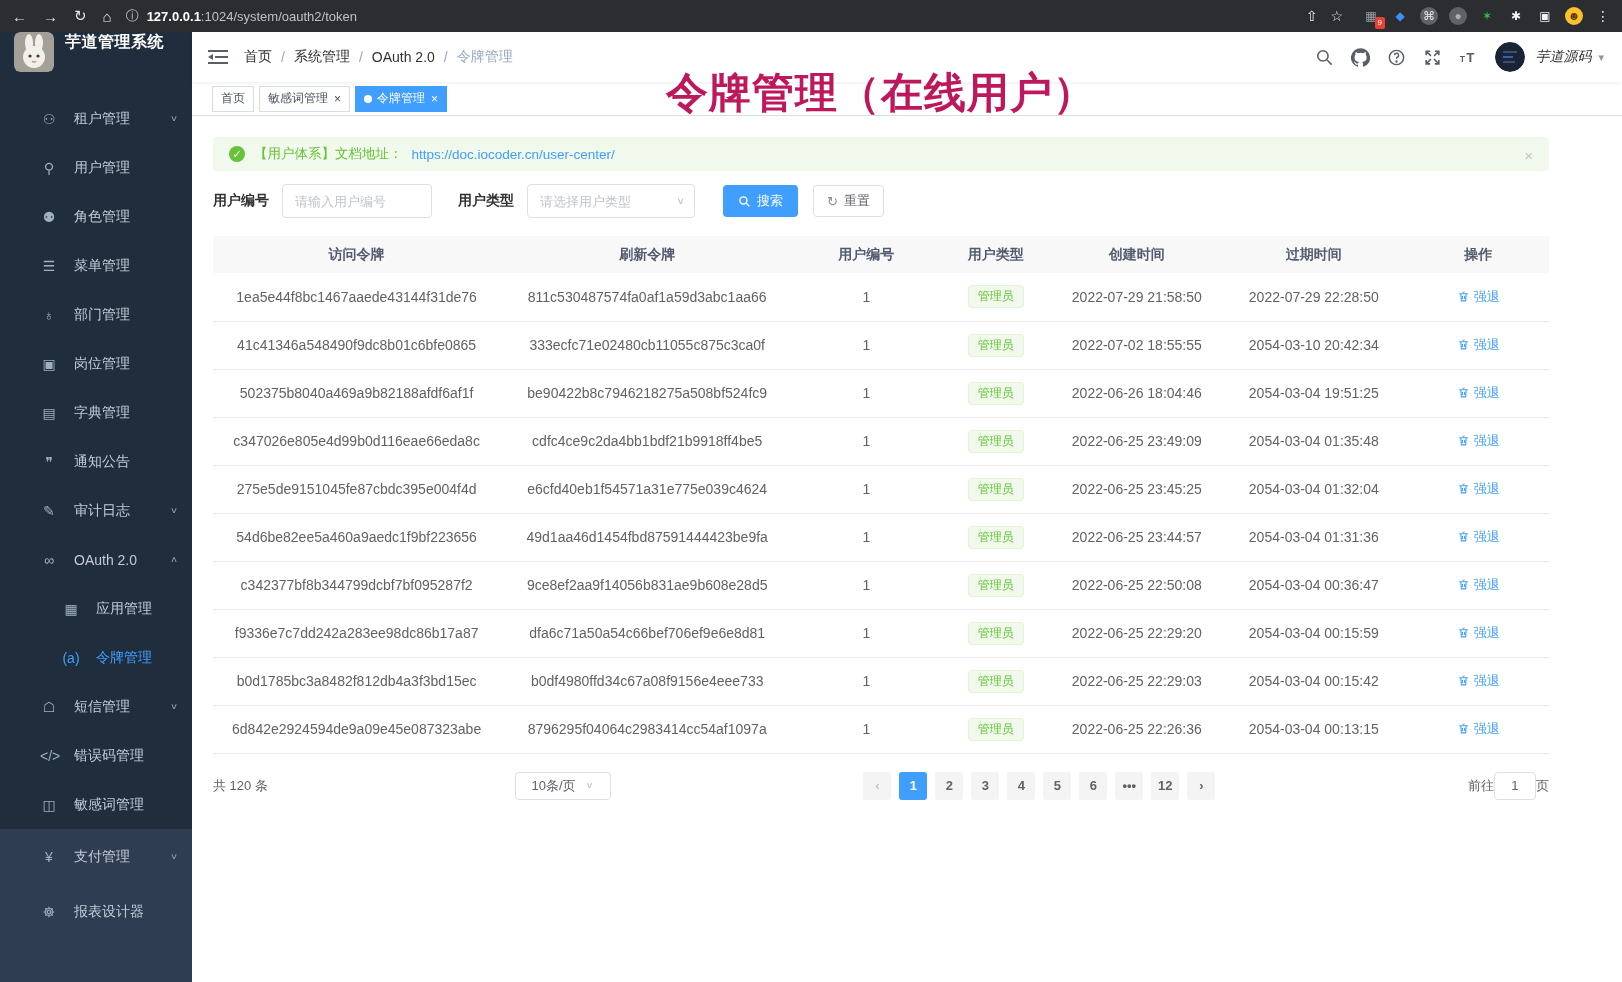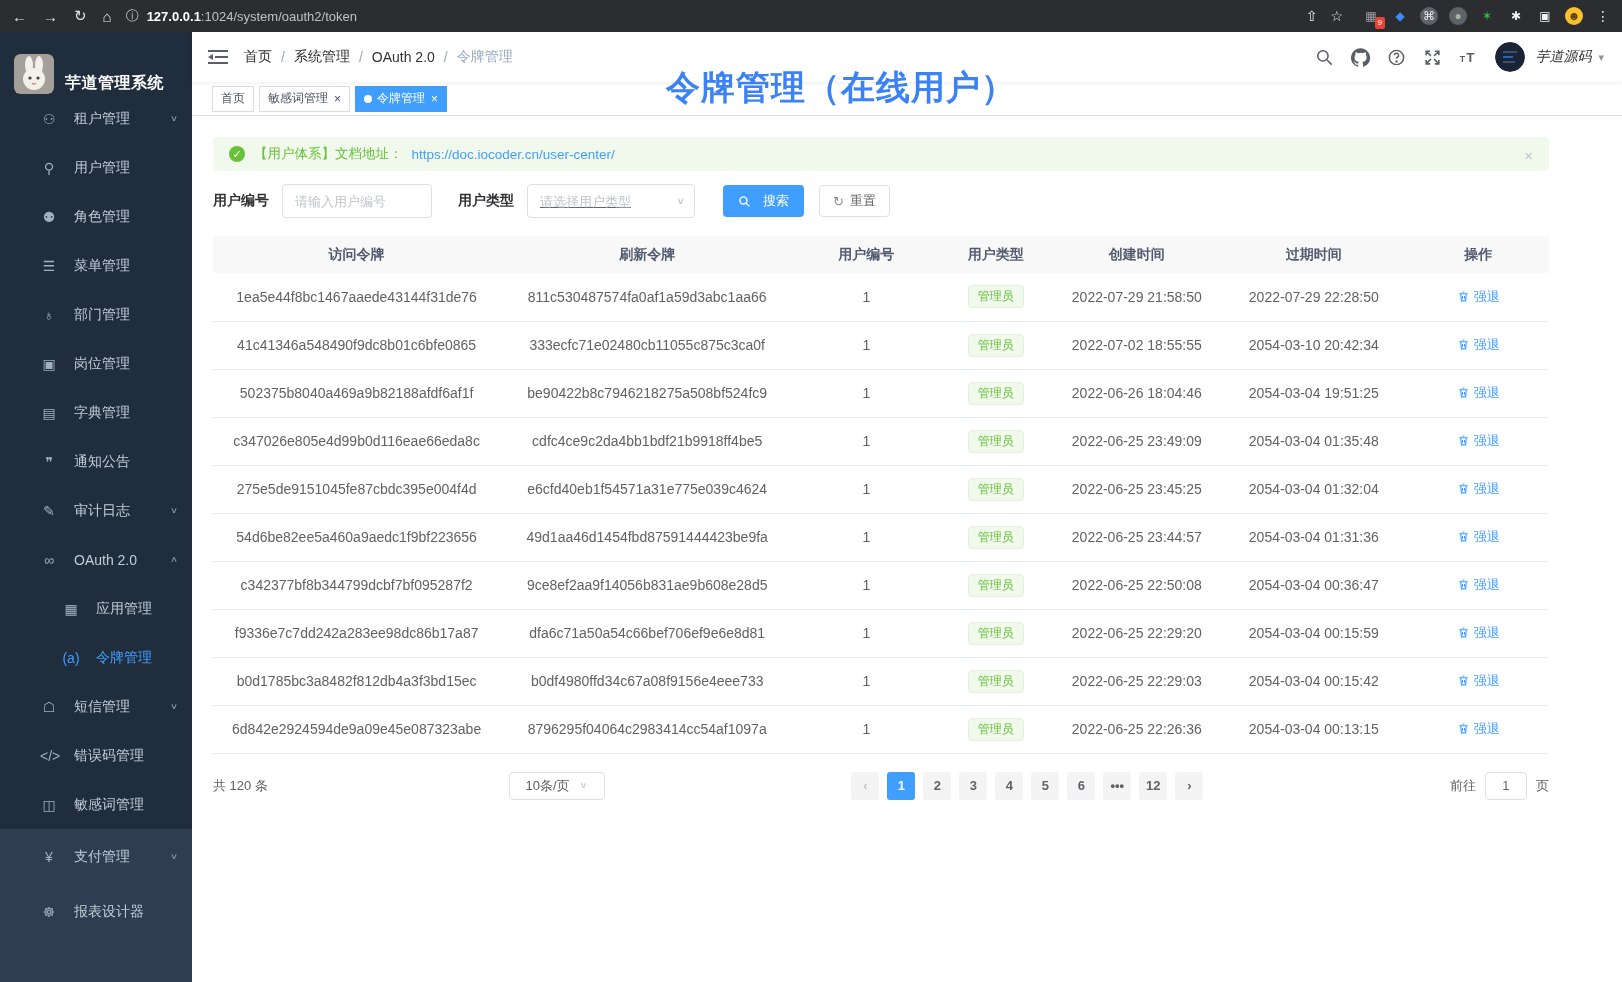--- a/index.html
+++ b/index.html
@@ -18,21 +18,21 @@
   .ext { position:relative; cursor:pointer; display:inline-flex; }
   .ext-glyph { display:inline-flex; width:18px; height:18px; align-items:center; justify-content:center; font-size:12px; border-radius:50%; }
   .ext-badge { position:absolute; bottom:-4px; right:-5px; background:#e94235; color:#fff; font-size:8px; line-height:1; padding:2px 3px; border-radius:2px; }
   .ext-badge:empty { display:none; }
 
   
   .app { display:flex; height:950px; }
 
   
   .sidebar { width:192px; background:#1f2d3d; display:flex; flex-direction:column; color:#c3cbd6; flex:0 0 192px; }
-  .logo-row { height:62px; display:flex; align-items:flex-end; padding-left:14px; gap:11px; flex:0 0 62px; }
+  .logo-row { height:62px; display:flex; align-items:flex-start; padding-left:14px; gap:11px; flex:0 0 62px; }
   .logo-img { width:40px; height:40px; border-radius:6px; overflow:hidden; flex:0 0 40px; }
   .logo-title { color:#fff; font-weight:700; font-size:16px; letter-spacing:.5px; }
   .menu { flex:1; display:flex; flex-direction:column; overflow:hidden; }
   .menu::after { content:""; flex:1; background:#2e3d51; }
   .menu-item { flex:0 0 49px; height:49px; display:flex; align-items:center; padding:0 14px 0 40px; gap:16px; font-size:14px; cursor:pointer; }
   .menu-item.sub { padding-left:62px; }
   .menu-item.light { background:#2e3d51; flex-basis:55px; height:55px; }
   .mi-icon { width:18px; text-align:center; color:#9fb0c3; font-size:14px; flex:0 0 18px; }
   .mi-label { flex:1; white-space:nowrap; }
   .mi-chevron { font-size:11px; color:#8796a8; transform:scaleY(.75); }
@@ -55,58 +55,58 @@
   .user-caret { font-size:11px; color:#909399; margin-left:-10px; cursor:pointer; }
 
   .tags-bar { height:34px; display:flex; align-items:center; gap:5px; padding:0 20px; border-bottom:1px solid #d8dce5; background:#fff; position:relative; z-index:2; }
   .tag { height:26px; display:inline-flex; align-items:center; gap:5px; padding:0 8px; border:1px solid #d8dce5; background:#fff; color:#495060; font-size:12px; cursor:pointer; }
   .tag .dot { width:8px; height:8px; border-radius:50%; background:#fff; display:none; }
   .tag.active { background:#409eff; border-color:#409eff; color:#fff; }
   .tag.active .dot { display:inline-block; }
   .tag-close { font-size:12px; margin-left:1px; }
   .tag-close:empty { display:none; }
 
-  .annotation { position:absolute; left:474px; top:33px; font-size:34px; font-weight:700; color:#3b82f6; z-index:5; pointer-events:none; white-space:nowrap; letter-spacing:1px; }
+  .annotation { position:absolute; left:474px; top:33px; font-size:42px; font-weight:700; color:#be185d; z-index:5; pointer-events:none; white-space:nowrap; letter-spacing:1px; }
 
   
   .content { padding:21px 73px 0 21px; }
 
   .alert { background:#f0f9eb; border-radius:4px; padding:8px 16px; display:flex; align-items:center; gap:9px; position:relative; color:#67c23a; font-size:13.5px; margin-bottom:13px; }
   .alert-check { width:16px; height:16px; border-radius:50%; background:#67c23a; color:#fff; display:inline-flex; align-items:center; justify-content:center; font-size:11px; flex:0 0 16px; }
   .alert-link { color:#409eff; text-decoration:none; cursor:pointer; }
   .alert-close { position:absolute; right:16px; top:10px; color:#c0c4cc; font-size:15px; cursor:pointer; }
 
   .filters { display:flex; align-items:center; margin:2px 0 18px; }
   .f-label { font-weight:700; color:#303133; font-size:14px; margin-right:13px; }
   .f-label.second { margin-left:26px; }
   .f-input { width:150px; height:20px; border:1px solid #dcdfe6; border-radius:4px; padding:16px 12px; font-size:13px; color:#606266; outline:none; font-family:inherit; }
   .f-input::placeholder { color:#bfc4cc; }
   .f-select { width:168px; position:relative; display:inline-flex; align-items:center; }
-  .f-select .f-input { width:100%; padding-right:26px;text-decoration:underline; }
+  .f-select .f-input { width:100%; padding-right:26px; }
   .sel-caret { position:absolute; right:10px; color:#c0c4cc; font-size:12px; transform:scaleY(.8); pointer-events:none; }
-  .btn-search { margin-left:28px; height:32px; padding:0 15px; background:#409eff; color:#fff; border:none; border-radius:4px; font-size:13px; display:inline-flex; align-items:center; gap:12px; cursor:pointer; font-family:inherit; }
+  .btn-search { margin-left:28px; height:32px; padding:0 15px; background:#409eff; color:#fff; border:none; border-radius:4px; font-size:13px; display:inline-flex; align-items:center; gap:6px; cursor:pointer; font-family:inherit; }
   .btn-reset { margin-left:15px; height:32px; padding:0 13px; background:#fff; border:1px solid #dcdfe6; border-radius:4px; color:#606266; font-size:13px; display:inline-flex; align-items:center; gap:6px; cursor:pointer; font-family:inherit; }
   .btn-reset .ri { font-size:13px; color:#8a8f99; }
 
   .data-table { width:100%; border-collapse:collapse; font-size:14px; table-layout:fixed; }
   .data-table th { background:#f8f8f9; color:#515a6e; font-weight:600; height:37px; text-align:center; }
   .data-table td { height:48px; text-align:center; color:#606266; border-bottom:1px solid #e8e9ec; overflow:hidden; white-space:nowrap; }
   .tag-admin { display:inline-block; background:#f0f9eb; border:1px solid #e1f3d8; color:#67c23a; font-size:12px; padding:2px 9px; border-radius:4px; }
   .action-link { color:#409eff; display:inline-flex; align-items:center; gap:4px; font-size:13px; cursor:pointer; }
   .trash-ic { width:13px; height:13px; display:block; }
 
   .pagination { display:flex; justify-content:space-between; align-items:center; gap:14px; margin:18px 0 0; font-size:13px; color:#606266; padding-bottom:24px; }
   .pg-total { margin-right:2px; }
   .page-size { width:96px; height:28px; border:1px solid #dcdfe6; border-radius:4px; display:flex; align-items:center; justify-content:center; gap:10px; cursor:pointer; color:#606266; }
   .ps-caret { color:#c0c4cc; font-size:11px; transform:scaleY(.8); }
   .pager { display:flex; gap:8px; margin-left:8px; }
   .page-btn { min-width:28px; height:28px; border:none; border-radius:3px; background:#f4f4f5; color:#606266; font-size:13px; font-weight:600; display:inline-flex; align-items:center; justify-content:center; cursor:pointer; padding:0 6px; font-family:inherit; }
   .page-btn.active { background:#409eff; color:#fff; }
   .page-btn.disabled { color:#c0c4cc; cursor:default; }
-  .goto { display:flex; align-items:center; gap:9px; margin-left:8px; }
+  .goto { display:flex; align-items:center; margin-left:8px; }
   .goto-input { width:42px; height:28px; border:1px solid #dcdfe6; border-radius:4px; text-align:center; font-size:13px; color:#606266; outline:none; font-family:inherit; }
 </style>
 </head>
 <body>
 
 <div class="browser-bar">
   <div class="b-nav">
     <span>←</span>
     <span>→</span>
     <span>↻</span>

